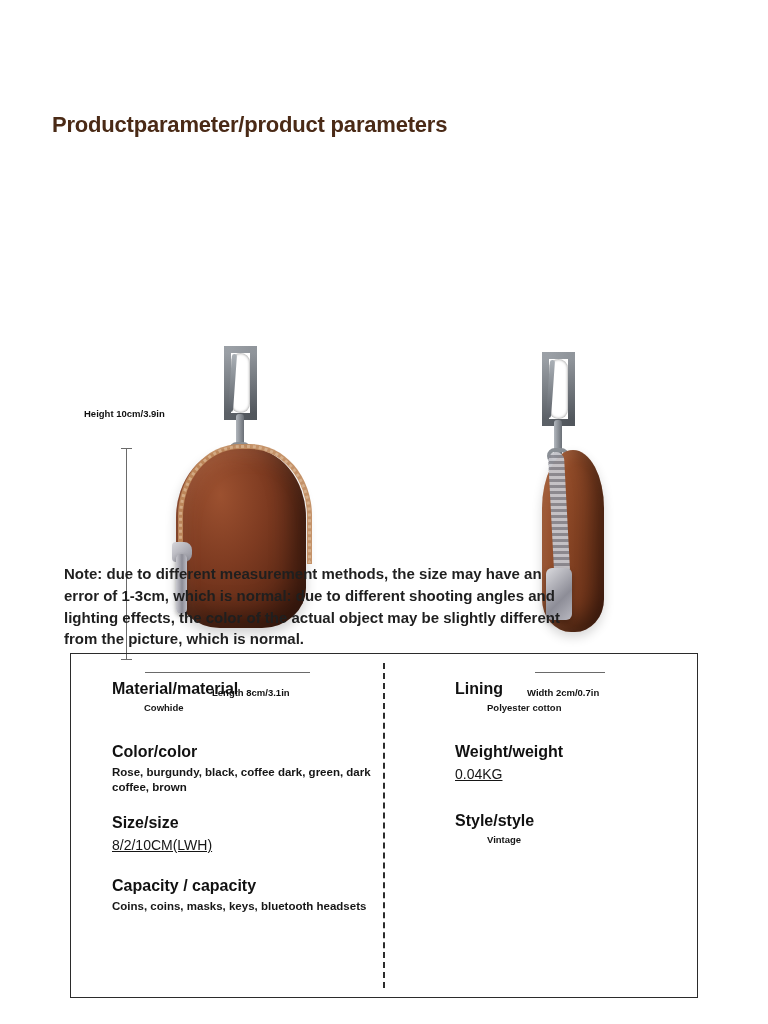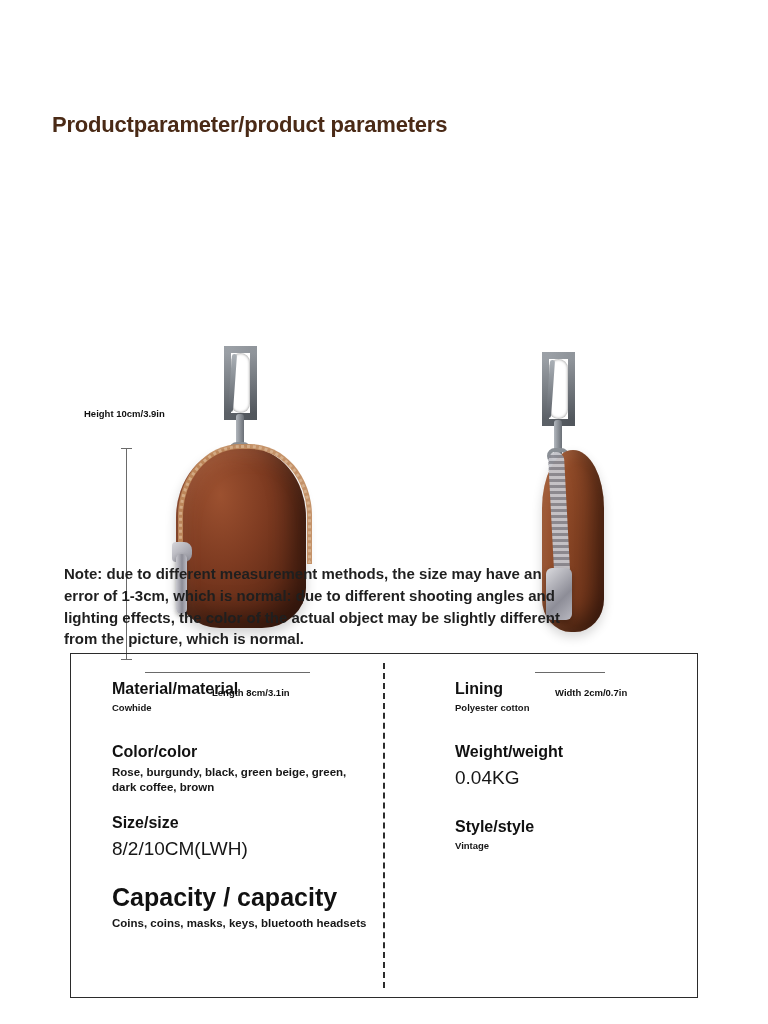--- a/index.html
+++ b/index.html
@@ -39,21 +39,21 @@
   .dim-label {
     position: absolute;
     font-size: 9.5px;
     color: #111;
     font-weight: 600;
     white-space: nowrap;
   }
 
   .label-height { left: 84px; top: 248px; }
   .label-length { left: 212px; top: 527px; }
-  .label-width  { left: 527px; top: 527px; margin-left: 28px; }
+  .label-width  { left: 527px; top: 527px; }
 
   
   .guide {
     position: absolute;
     background: #6a6a6a;
   }
   .guide-v { width: 1px; height: 212px; left: 126px; top: 288px; }
   .guide-v-cap-top { width: 11px; height: 1px; left: 121px; top: 288px; }
   .guide-v-cap-bot { width: 11px; height: 1px; left: 121px; top: 499px; }
   .guide-h { height: 1px; width: 165px; left: 145px; top: 512px; }
@@ -279,35 +279,35 @@
     border-left: 2px dashed #2b2b2b;
   }
   .spec-col {
     position: absolute;
     top: 680px;
   }
   .col-left { left: 112px; width: 260px; }
   .col-right { left: 455px; width: 230px; }
 
   .spec-h {
-    font-size: 25px;
+    font-size: 16px;
     font-weight: bold;
     color: #111;
     margin: 0;
   }
   .spec-h.big { font-size: 16px; }
   .spec-v {
     font-size: 11.5px;
     color: #161616;
     margin: 4px 0 0 0;
     line-height: 1.35;
     font-weight: 600;
   }
-  .spec-v.med { font-size: 19px; font-weight: 500; }
-  .spec-v.small { font-size: 9.5px; font-weight: 600; }
+  .spec-v.med { font-size: 14px; font-weight: 500; text-decoration: underline; }
+  .spec-v.small { font-size: 9.5px; font-weight: 600; margin-left: 32px; }
   .gap-a { height: 28px; }
   .gap-b { height: 22px; }
   .gap-c { height: 18px; }
 </style>
 </head>
 <body>
 
 <div class="page-title">Productparameter/product parameters</div>
 
 <div class="illus-area">
@@ -354,21 +354,21 @@
 <div class="note">Note: due to different measurement methods, the size may have an error of 1-3cm, which is normal: due to different shooting angles and lighting effects, the color of the actual object may be slightly different from the picture, which is normal.</div>
 
 <div class="spec-box"></div>
 <div class="spec-divider"></div>
 
 <div class="spec-col col-left">
   <p class="spec-h big">Material/material</p>
   <p class="spec-v small">Cowhide</p>
   <div class="gap-a"></div>
   <p class="spec-h big">Color/color</p>
-  <p class="spec-v">Rose, burgundy, black, green beige, green, dark coffee, brown</p>
+  <p class="spec-v">Rose, burgundy, black, coffee dark, green, dark coffee, brown</p>
   <div class="gap-c"></div>
   <p class="spec-h big">Size/size</p>
   <p class="spec-v med">8/2/10CM(LWH)</p>
   <div class="gap-b"></div>
   <p class="spec-h">Capacity / capacity</p>
   <p class="spec-v">Coins, coins, masks, keys, bluetooth headsets</p>
 </div>
 
 <div class="spec-col col-right">
   <p class="spec-h big">Lining</p>

